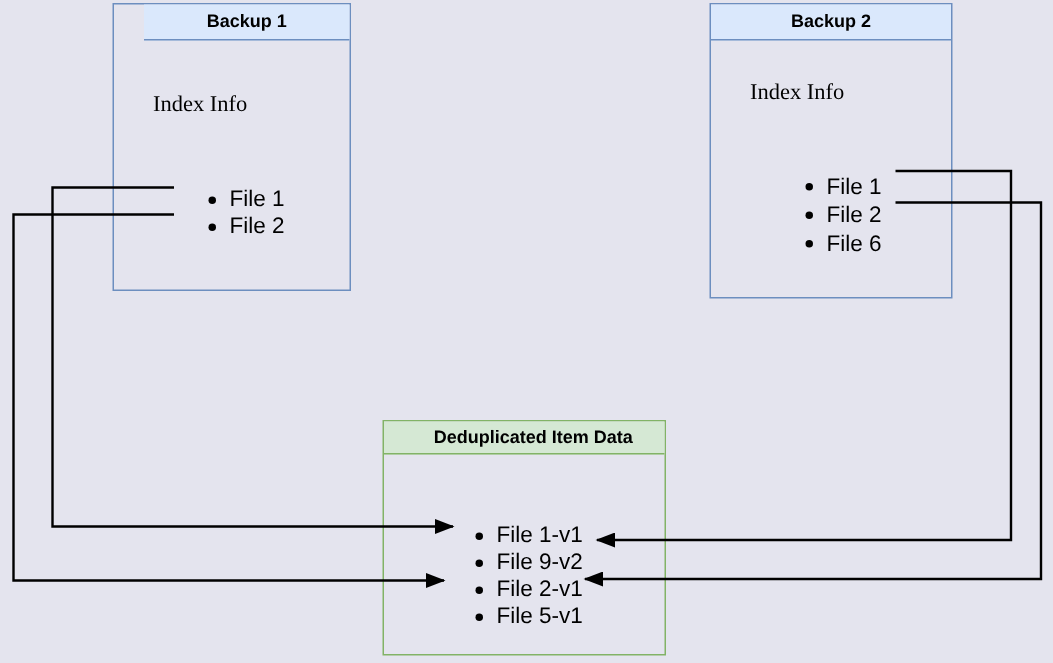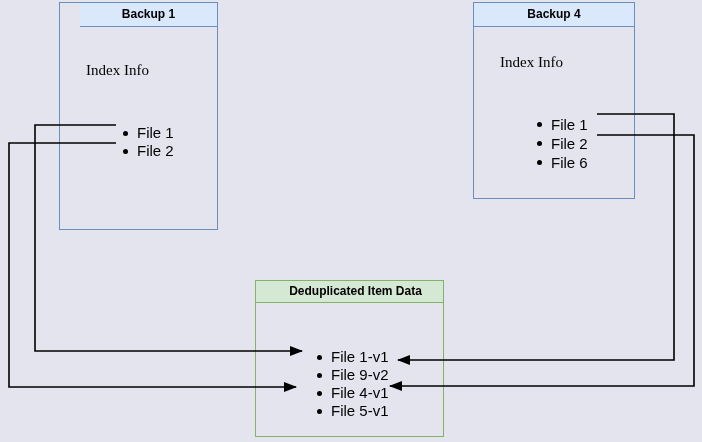--- a/index.html
+++ b/index.html
@@ -54,21 +54,21 @@
     content: "";
     position: absolute;
     left: -14px;
     top: 7px;
     width: 5px;
     height: 5px;
     border-radius: 50%;
     background: var(--connector, #000);
   }
   
-  #backup1 { left: 59px;  top: 2px;   width: 159px; height: 228px; padding-left: 20px; }
+  #backup1 { left: 75px;  top: 2px;   width: 159px; height: 192px; padding-left: 20px; }
   #backup2 { left: 473px; top: 2px;   width: 162px; height: 197px; }
   #dedup   { left: 255px; top: 280px; width: 189px; height: 157px; }
   #backup1 .section-label { left: 26px; top: 59px; }
   #backup2 .section-label { left: 26px; top: 51px; }
   #backup1 ul.items { left: 69px; top: 113px; }
   #backup2 ul.items { left: 69px; top: 104px; }
   #dedup   ul.items { left: 67px; top: 59px;  }
   
   svg.connections {
     position: absolute;
@@ -91,35 +91,35 @@
   <div class="box blue" id="backup1">
     <div class="box-header">Backup 1</div>
     <div class="section-label">Index Info</div>
     <ul class="items">
       <li>File 1</li>
       <li>File 2</li>
     </ul>
   </div>
 
   <div class="box blue" id="backup2">
-    <div class="box-header">Backup 4</div>
+    <div class="box-header">Backup 2</div>
     <div class="section-label">Index Info</div>
     <ul class="items">
       <li>File 1</li>
       <li>File 2</li>
       <li>File 6</li>
     </ul>
   </div>
 
   <div class="box green" id="dedup">
     <div class="box-header">Deduplicated Item Data</div>
     <ul class="items">
       <li>File 1-v1</li>
       <li>File 9-v2</li>
-      <li>File 4-v1</li>
+      <li>File 2-v1</li>
       <li>File 5-v1</li>
     </ul>
   </div>
 
   <svg class="connections" viewBox="0 0 702 442" xmlns="http://www.w3.org/2000/svg">
     <defs>
       <marker id="arrowhead" markerUnits="userSpaceOnUse" markerWidth="14" markerHeight="10" refX="12" refY="5" orient="auto">
         <path d="M0,0 L13,5 L0,10 Z"></path>
       </marker>
     </defs>

